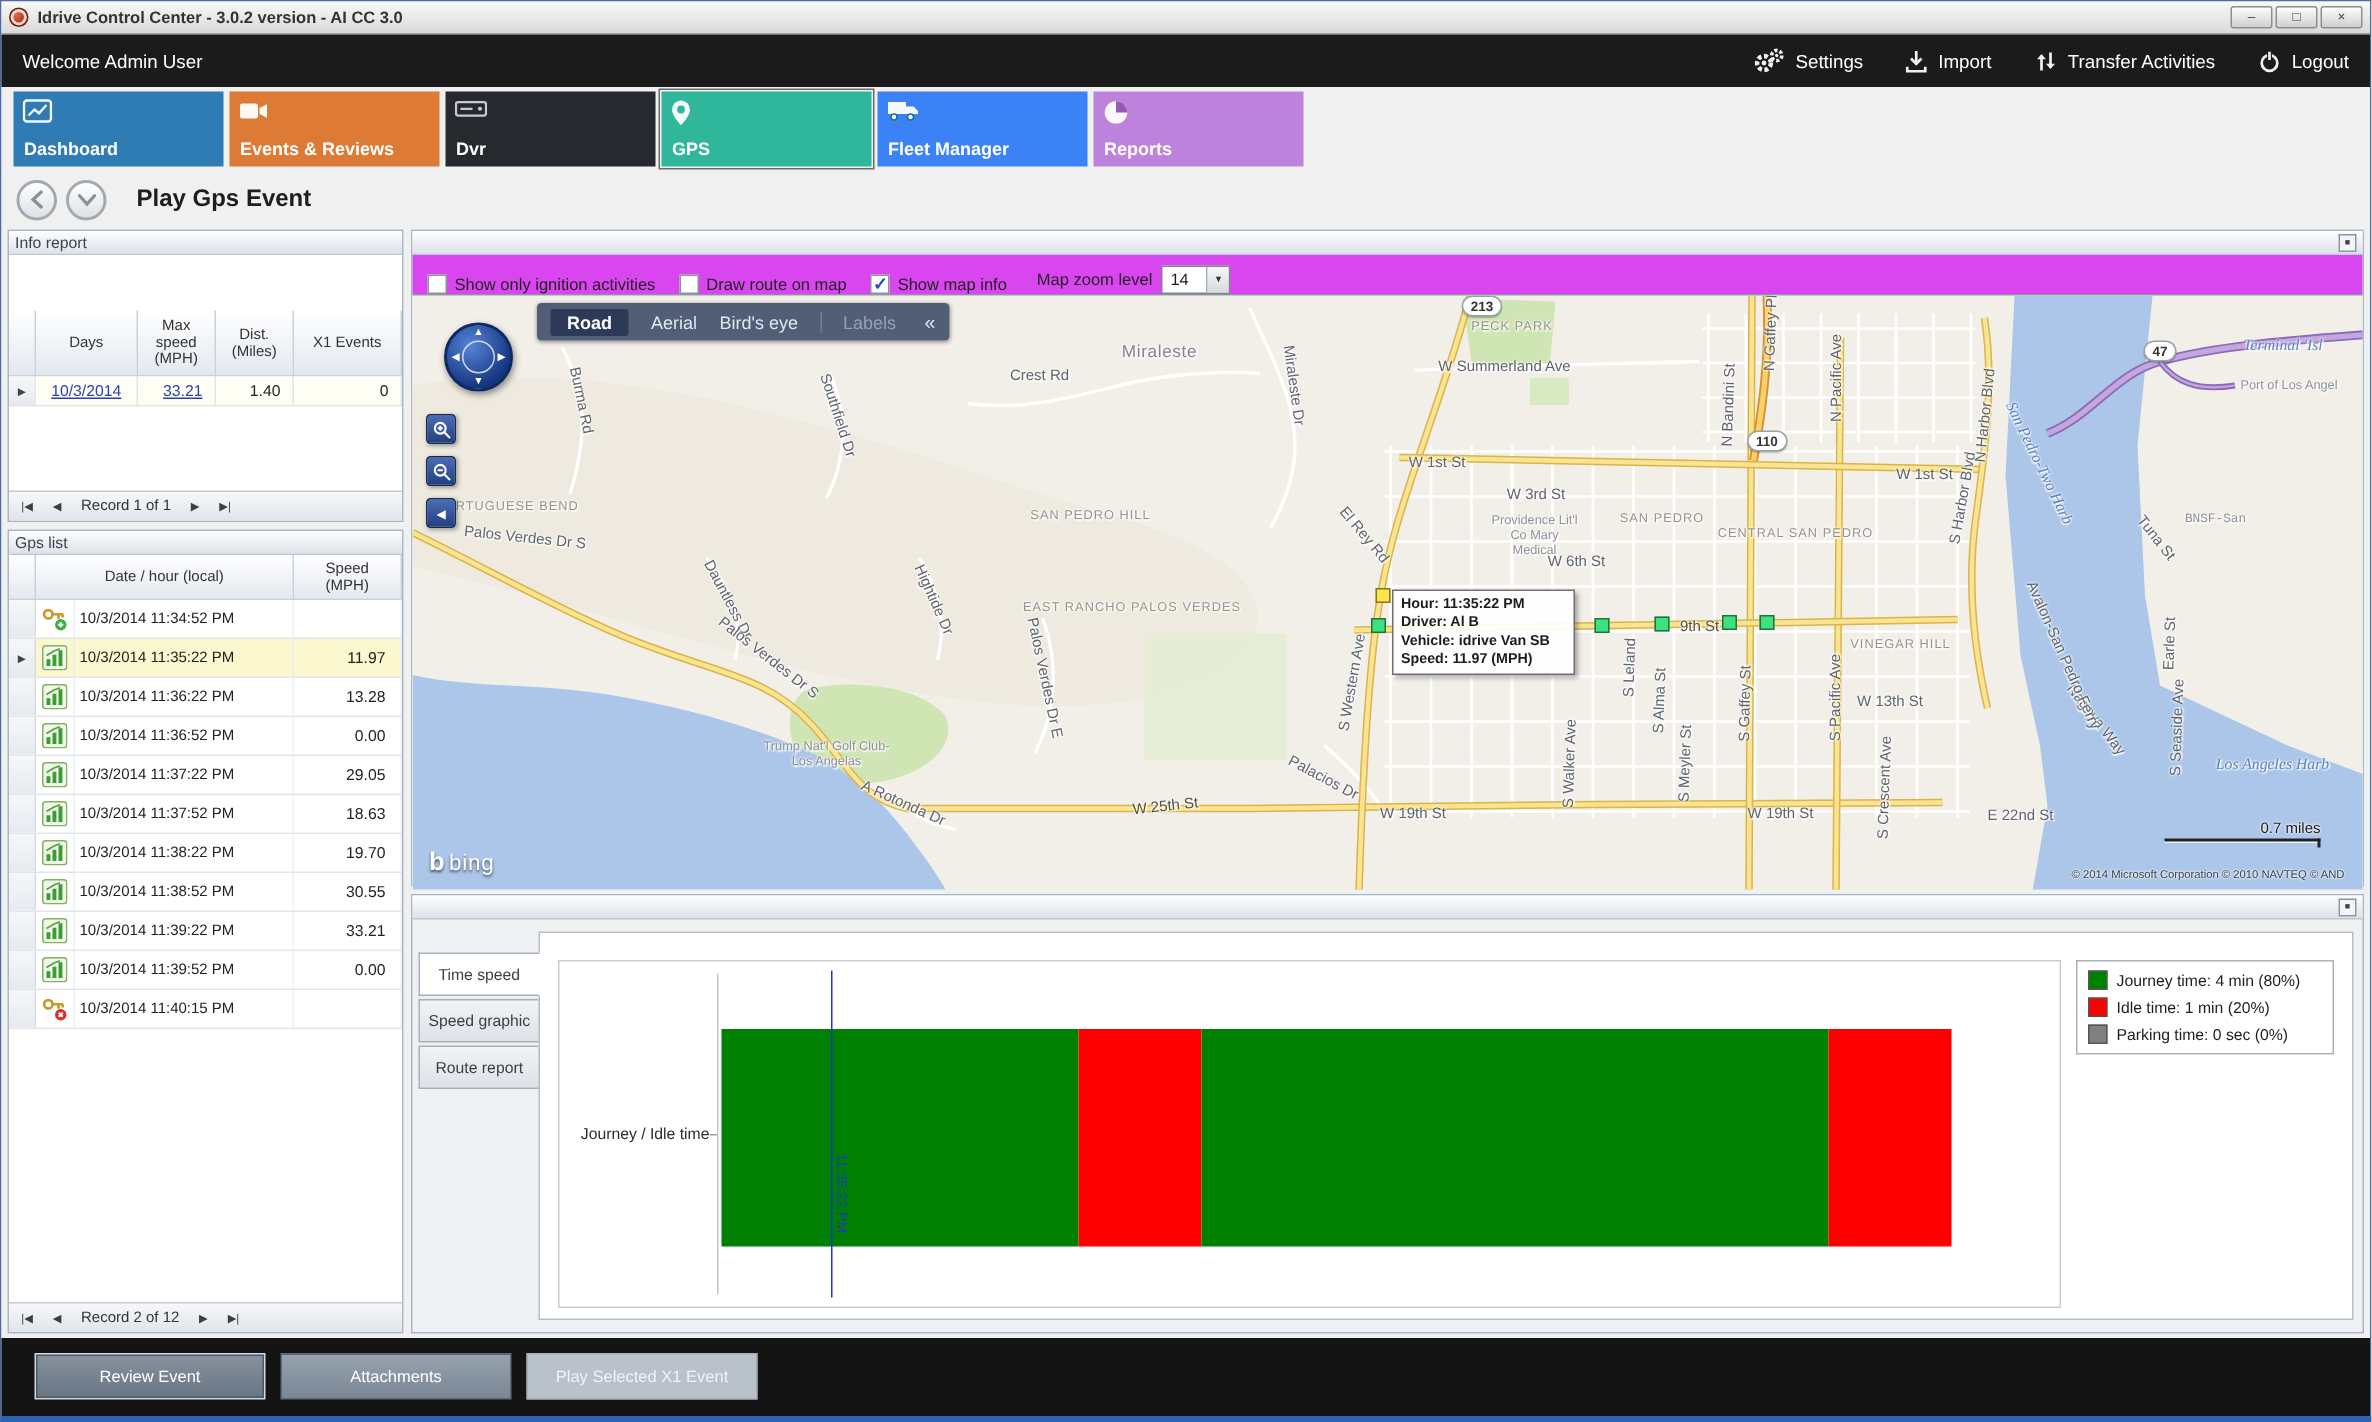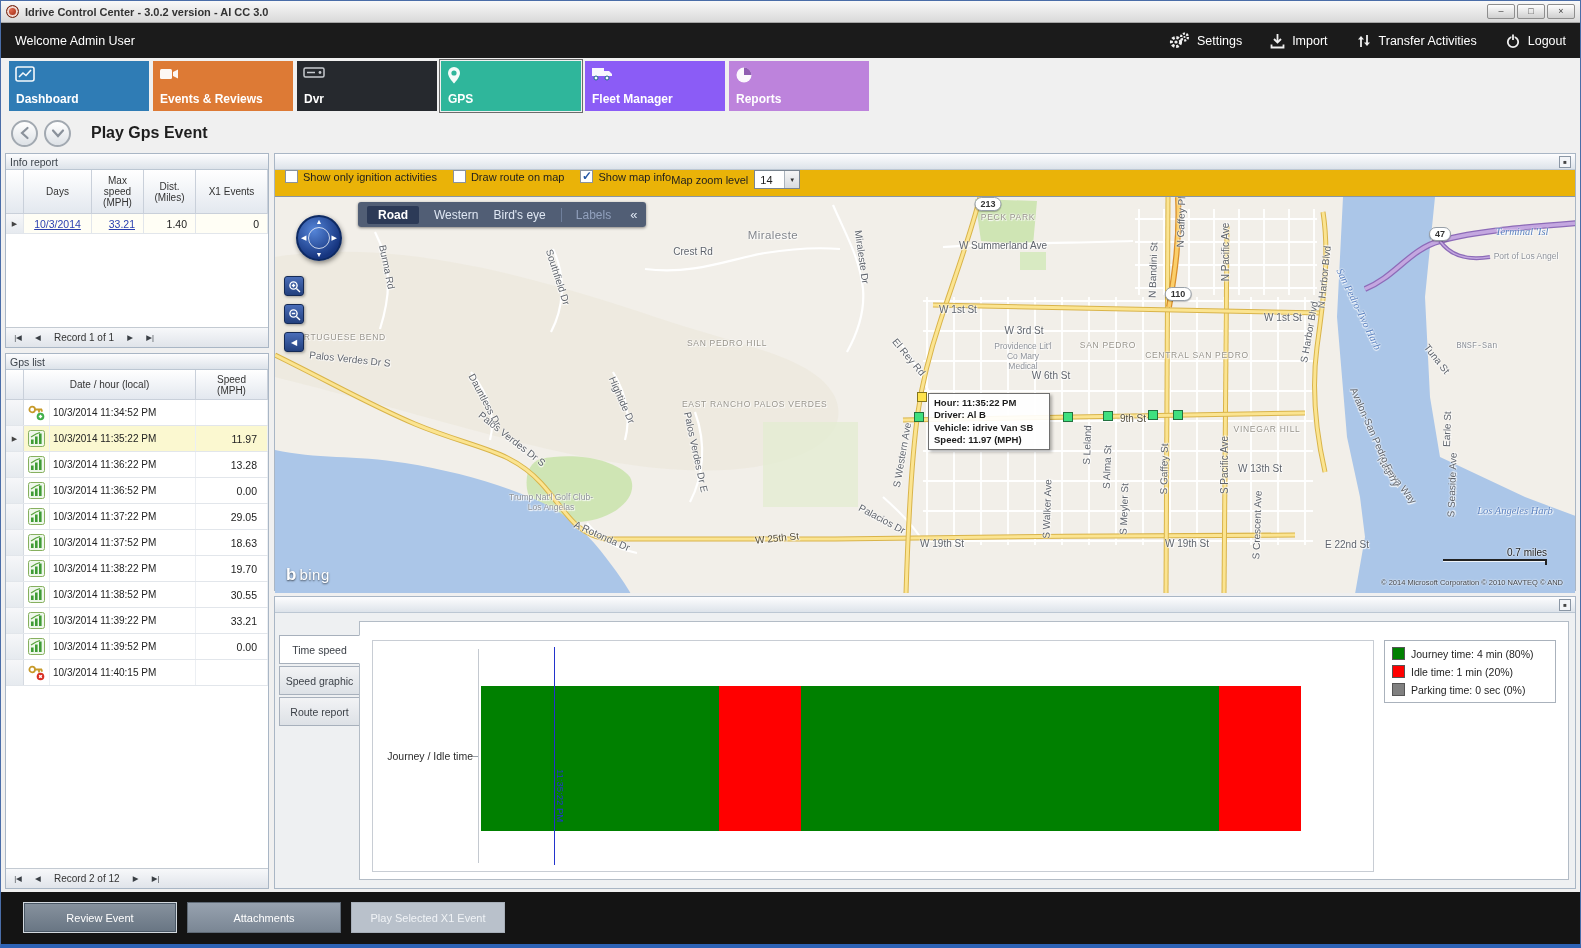--- a/index.html
+++ b/index.html
@@ -44,21 +44,21 @@
   .content { flex:1; min-height:0; display:flex; gap:5px; padding:0 4px 3px 4px; background:#f0f0f0; }
   .left-col { width:264px; flex:none; display:flex; flex-direction:column; gap:5px; }
   .right-col { flex:1; min-width:0; display:flex; flex-direction:column; gap:5px; }
   .panel { background:#fff; border:1px solid #a9b6c5; display:flex; flex-direction:column; min-height:0; }
   .panel-header { height:16px; flex:none; background:linear-gradient(#fdfdfe,#dde3ea);
     border-bottom:1px solid #bcc7d3; font-size:10.5px; color:#3c434b; padding:0 4px; display:flex; align-items:center; }
   .panel-collapse { margin-left:auto; width:12px; height:12px; border:1px solid #8b97a5;
     background:#f2f4f7; font-size:6px; line-height:10px; text-align:center; color:#444; cursor:pointer; }
 
   
-  .info-panel { height:195px; flex:none; }
+  .info-panel { height:195px; flex:none;gap:37px; }
   .info-grid { display:grid; grid-template-columns:18px 68px 52px 52px 1fr; }
   .th { background:linear-gradient(#ffffff,#e3e8ef); border-right:1px solid #c9d0da; border-bottom:1px solid #c9d0da;
     font-size:10px; color:#333; display:flex; align-items:center; justify-content:center; text-align:center;
     white-space:pre-line; padding:2px; cursor:pointer; }
   .info-grid .th { height:44px; }
   .td { height:20px; border-right:1px solid #e2e6eb; border-bottom:1px solid #e2e6eb;
     font-size:10.5px; color:#222; display:flex; align-items:center; justify-content:center; background:#fffef5; }
   .td.gutter { background:linear-gradient(#f6f7f9,#e6eaef); font-size:7px; color:#444; }
   .td.link { color:#2a3fb0; text-decoration:underline; cursor:pointer; }
   .td.num { justify-content:flex-end; padding-right:8px; }
@@ -82,22 +82,22 @@
   .gps-row.selected { background:#fbf8d0; }
   .gps-row .cell { display:flex; align-items:center; font-size:10px; color:#222; border-right:1px solid #eceff3; }
   .gps-row .g { width:18px; justify-content:center; font-size:7px; color:#444;
     background:linear-gradient(#f6f7f9,#e6eaef); border-right:1px solid #d5dae1; }
   .gps-row .i { width:26px; justify-content:center; }
   .gps-row .d { width:146px; padding-left:3px; }
   .gps-row .s { flex:1; justify-content:flex-end; padding-right:10px; font-size:10.5px; }
 
   
   .map-panel { height:438px; flex:none; }
-  .map-toolbar { height:26px; flex:none; display:flex; align-items:flex-start; gap:0; padding:0 10px;
-    background:#eab308; font-size:11px; color:#1e1e1e; }
+  .map-toolbar { height:26px; flex:none; display:flex; align-items:flex-end; gap:20px; padding:0 10px;
+    background:#d946ef; font-size:11px; color:#1e1e1e; }
   .cb { display:flex; align-items:center; gap:5px; cursor:pointer; }
   .cb-box { width:13px; height:13px; background:#fff; border:1px solid #8a939e; position:relative;
     font-size:12px; font-weight:bold; color:#2456a4; line-height:10px; text-align:center; }
   .zoom-wrap { display:flex; align-items:center; gap:6px; }
   .zoom-select { width:46px; height:19px; border:1px solid #7a8590; background:#fff; display:flex;
     align-items:center; font-size:11px; padding-left:5px; cursor:pointer; }
   .zoom-arrow { margin-left:auto; width:15px; height:100%; background:linear-gradient(#f6f6f6,#d8dbdf);
     border-left:1px solid #aab3bc; display:flex; align-items:center; justify-content:center; font-size:6px; color:#333; }
 
   .map-canvas { position:relative; width:100%; height:397px; flex:none; overflow:hidden;
@@ -286,21 +286,21 @@
       </div>
       <div class="tile selected" style="background: rgb(47, 182, 155);">
         <span class="tile-icon">
           <svg width="14" height="18" viewBox="0 0 14 18">
             <path d="M7 1a6 6 0 016 6c0 4.5-6 10.5-6 10.5S1 11.5 1 7a6 6 0 016-6z" fill="#fff"></path>
             <circle cx="7" cy="7" r="2.6" fill="#2fb69b"></circle>
           </svg>
         </span>
         <span class="tile-label">GPS</span>
       </div>
-      <div class="tile" style="background: #8b5cf6;">
+      <div class="tile" style="background: #3b82f6;">
         <span class="tile-icon">
           <svg width="22" height="15" viewBox="0 0 22 15">
             <path d="M1 2h12v8H1z" fill="#fff"></path>
             <path d="M13 5h5l3 3v2h-8z" fill="#fff"></path>
             <circle cx="5" cy="12" r="2" fill="#fff" stroke="#16707e"></circle>
             <circle cx="16" cy="12" r="2" fill="#fff" stroke="#16707e"></circle>
           </svg>
         </span>
         <span class="tile-label">Fleet Manager</span>
       </div>
@@ -716,21 +716,21 @@
               <div class="mk green" style="left: 644px; top: 220px;"></div>
               <div class="mk green" style="left: 793px; top: 220px;"></div>
               <div class="mk green" style="left: 833px; top: 219px;"></div>
               <div class="mk green" style="left: 878px; top: 218px;"></div>
               <div class="mk green" style="left: 903px; top: 218px;"></div>
               <div class="mk yellow" style="left: 647px; top: 200px;"></div>
             </div>
 
           <div class="view-bar" id="view-bar">
               <span class="vb-item active">Road</span>
-              <span class="vb-item normal">Western</span>
+              <span class="vb-item normal">Aerial</span>
               <span class="vb-item normal">Bird's eye</span>
               <span class="vb-item disabled">Labels</span>
               <span class="vb-collapse">«</span>
             </div>
 
           <div class="compass">
             <span class="n">▲</span>
             <span class="s">▼</span>
             <span class="w">◀</span>
             <span class="e">▶</span>

